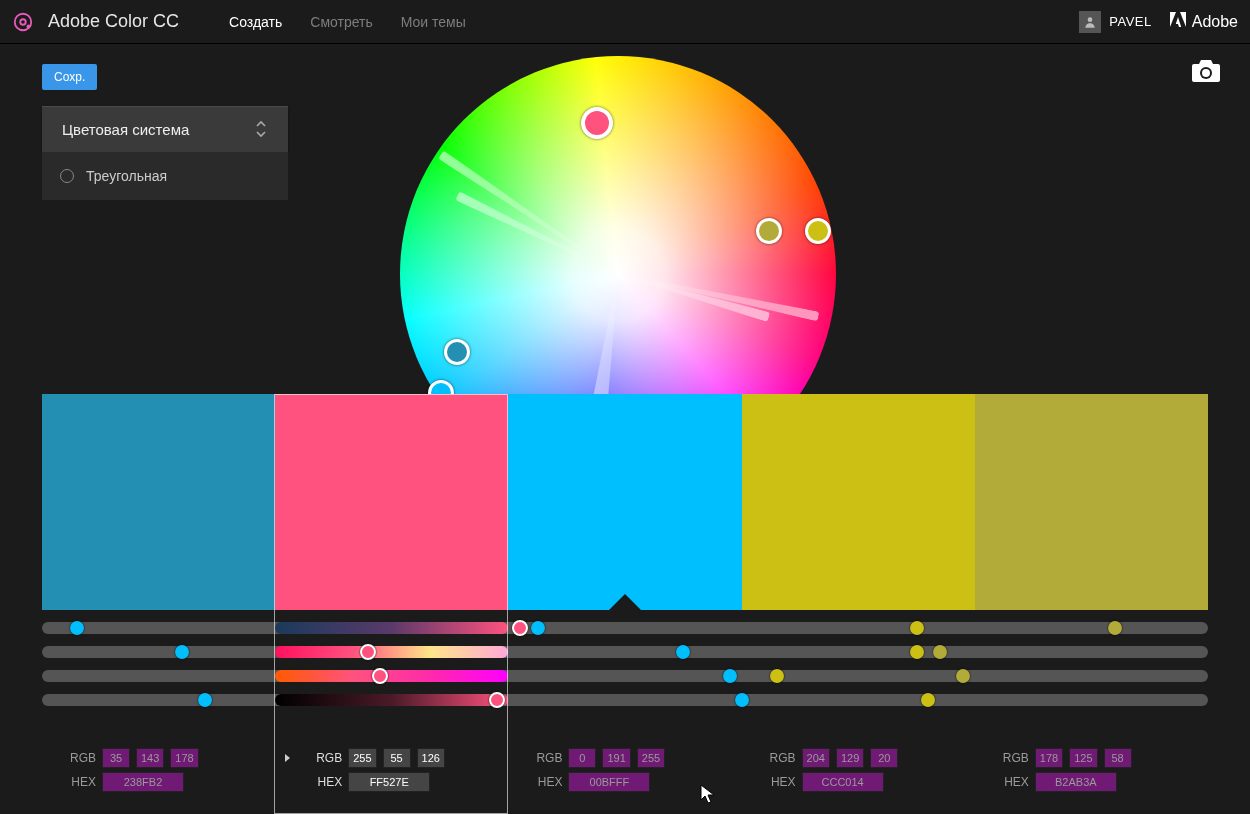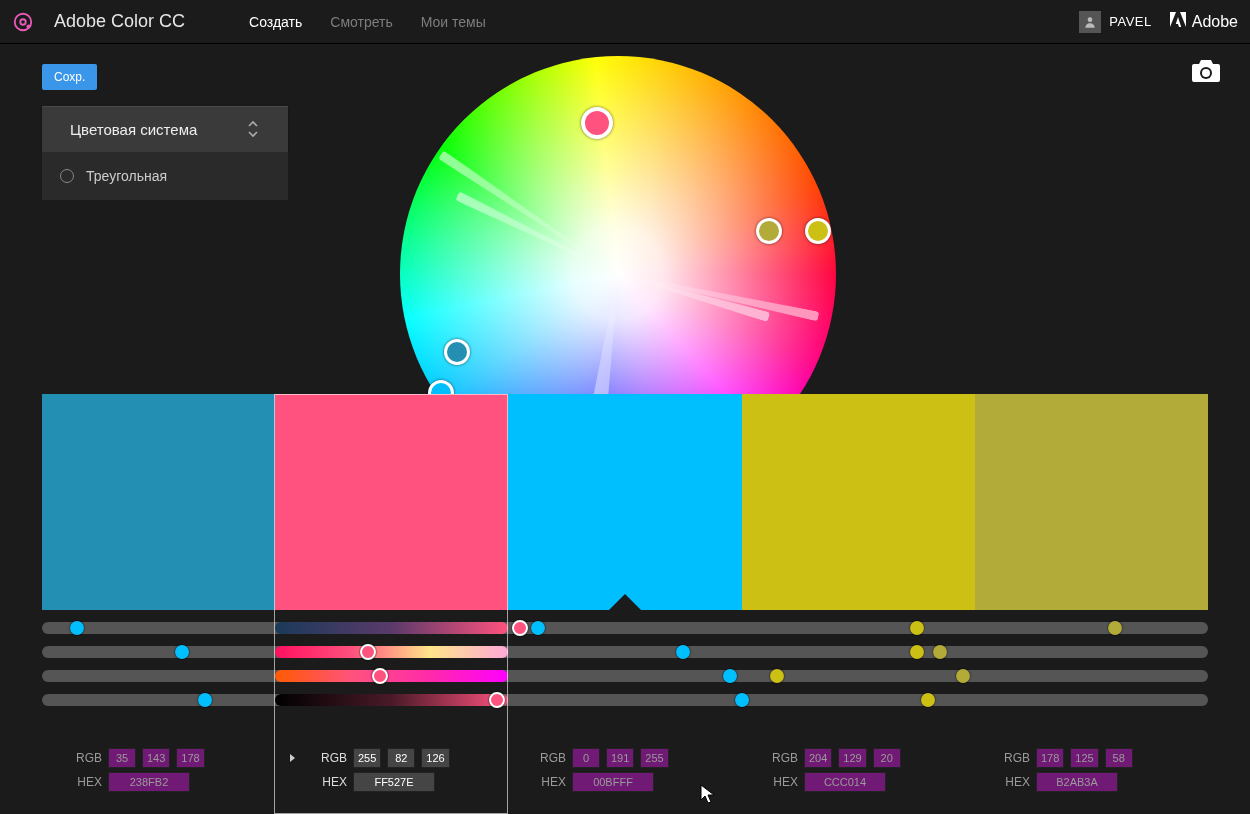--- a/index.html
+++ b/index.html
@@ -9,35 +9,35 @@
     --text:#cfcfcf;
     --text-dim:#7d7d7d;
     --text-title:#e6e6e6;
     --accent:#2a9fd6;
     --btn:#3a96e8;
   }
   *{box-sizing:border-box;font-family:"Segoe UI",Arial,sans-serif}
   html,body{margin:0;padding:0;width:1250px;height:814px;background:var(--bg);color:var(--text);overflow:hidden}
   
   .header{height:44px;display:flex;align-items:center;padding:0 12px;border-bottom:1px solid #000}
-  .logo{display:flex;align-items:center;gap:20px}
+  .logo{display:flex;align-items:center;gap:14px}
   .logo-badge{width:22px;height:22px;display:flex;align-items:center;justify-content:center}
   .app-title{font-size:18px;color:var(--text-title);font-weight:400}
-  .tabs{display:flex;gap:28px;margin-left:64px}
+  .tabs{display:flex;gap:28px;margin-left:50px}
   .tab{font-size:14px;color:var(--text-dim);cursor:pointer}
   .tab.active{color:#fff}
   .header-right{margin-left:auto;display:flex;align-items:center;gap:18px}
   .user{display:flex;align-items:center;gap:8px;color:#fff;font-size:13px;letter-spacing:.5px}
   .user-av{width:22px;height:22px;background:#555;display:flex;align-items:center;justify-content:center}
   .adobe{display:flex;align-items:center;gap:6px;color:#fff;font-size:16px}
   
   .main{position:relative;height:770px}
   .save-btn{position:absolute;left:42px;top:20px;background:var(--btn);color:#fff;border:none;font-size:12px;padding:6px 12px;border-radius:2px;cursor:pointer}
   .sidebar{position:absolute;left:42px;top:62px;width:246px}
-  .side-head{background:var(--panel);padding:14px 28px;display:flex;align-items:center;justify-content:space-between;font-size:15px;color:#eee;box-shadow: inset 0 1px 0 #4a4a4a, 0 1px 2px rgba(0,0,0,.5)}
+  .side-head{background:var(--panel);padding:14px 20px;display:flex;align-items:center;justify-content:space-between;font-size:15px;color:#eee;box-shadow: inset 0 1px 0 #4a4a4a, 0 1px 2px rgba(0,0,0,.5)}
   .side-body{background:#2a2a2a;padding:16px 18px;display:flex;align-items:center;gap:12px;font-size:14px;color:#ccc}
   .radio{width:14px;height:14px;border:1.5px solid #888;border-radius:50%;position:relative}
   .chevrons{display:flex;flex-direction:column;gap:-2px;color:#aaa}
   .camera{position:absolute;right:28px;top:14px;color:#fff;cursor:pointer}
   
   .wheel-wrap{position:absolute;left:400px;top:12px;width:436px;height:436px}
   .wheel{width:100%;height:100%;border-radius:50%;background:conic-gradient(from 90deg,
     #ff003c,#ff0080,#ff00ff,#8000ff,#0000ff,#0060ff,#00c0ff,#00ffff,
     #00ff80,#00ff00,#80ff00,#ffff00,#ffc000,#ff8000,#ff4000,#ff003c)}
   .wheel::after{content:"";position:absolute;inset:0;border-radius:50%;
@@ -51,21 +51,21 @@
   .sw.sel::after{content:"";position:absolute;left:50%;bottom:0;transform:translateX(-50%);width:0;height:0;border-left:16px solid transparent;border-right:16px solid transparent;border-bottom:16px solid var(--bg)}
   .selection-outline{position:absolute;left:274px;top:350px;width:234px;height:420px;border:1px solid rgba(255,255,255,.6);pointer-events:none;z-index:5}
   
   .sliders{position:absolute;left:42px;right:42px;top:578px}
   .slider-row{height:12px;margin-bottom:12px;position:relative}
   .track{position:absolute;left:0;right:0;top:0;height:12px;background:#555;border-radius:6px}
   .seg{position:absolute;top:0;height:12px}
   .thumb{position:absolute;top:50%;width:16px;height:16px;border-radius:50%;transform:translate(-50%,-50%);border:2px solid #fff;box-shadow:0 0 2px #000}
   .thumb.nob{border:none}
   
-  .values{position:absolute;left:48px;right:42px;top:700px;display:flex}
+  .values{position:absolute;left:42px;right:42px;top:700px;display:flex}
   .vcol{flex:1;padding:0 10px}
   .vrow{display:flex;align-items:center;gap:6px;margin:4px 0;color:#9a9a9a;font-size:12px}
   .vcol.active .vrow{color:#ddd}
   .lab{width:44px;text-align:right}
   .tri{width:0;height:0;border-top:4px solid transparent;border-bottom:4px solid transparent;border-left:5px solid #ccc;margin-right:2px}
   .cell{background:#701a75;border:1px solid #222;color:inherit;font-size:11px;min-width:28px;text-align:center;padding:3px 4px}
   .vcol.active .cell{background:#454545;color:#fff}
   .hexcell{min-width:82px;padding:3px 8px}
   .cursor{position:absolute;left:700px;top:740px;z-index:20}
 </style>
@@ -210,21 +210,21 @@
         <div class="vrow">
           <span class="lab">HEX</span>
           <span class="cell hexcell">238FB2</span>
         </div>
       </div>
       <div class="vcol active">
         <div class="vrow">
           <span class="tri"></span>
           <span class="lab">RGB</span>
           <span class="cell">255</span>
-          <span class="cell">82</span>
+          <span class="cell">55</span>
           <span class="cell">126</span>
         </div>
         <div class="vrow">
           <span style="width: 7px;"></span>
           <span class="lab">HEX</span>
           <span class="cell hexcell">FF527E</span>
         </div>
       </div>
       <div class="vcol">
         <div class="vrow">

